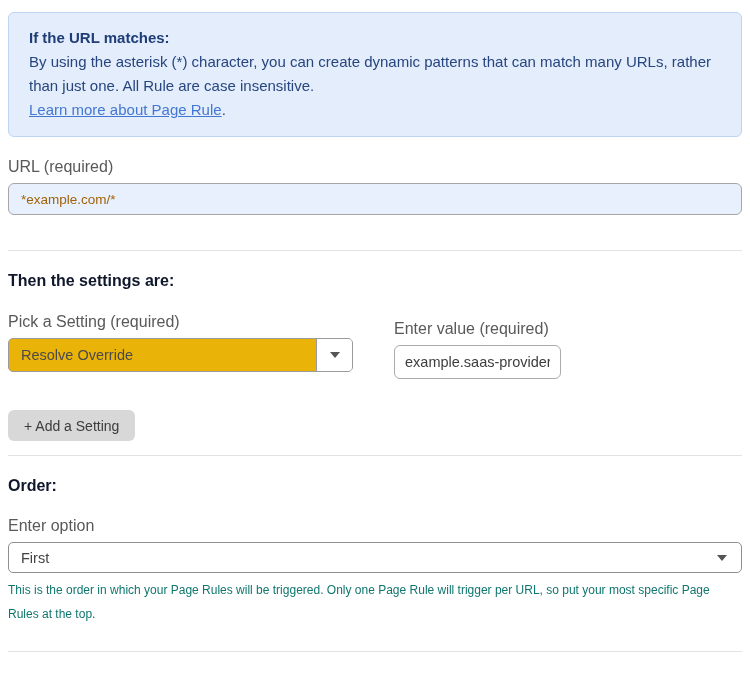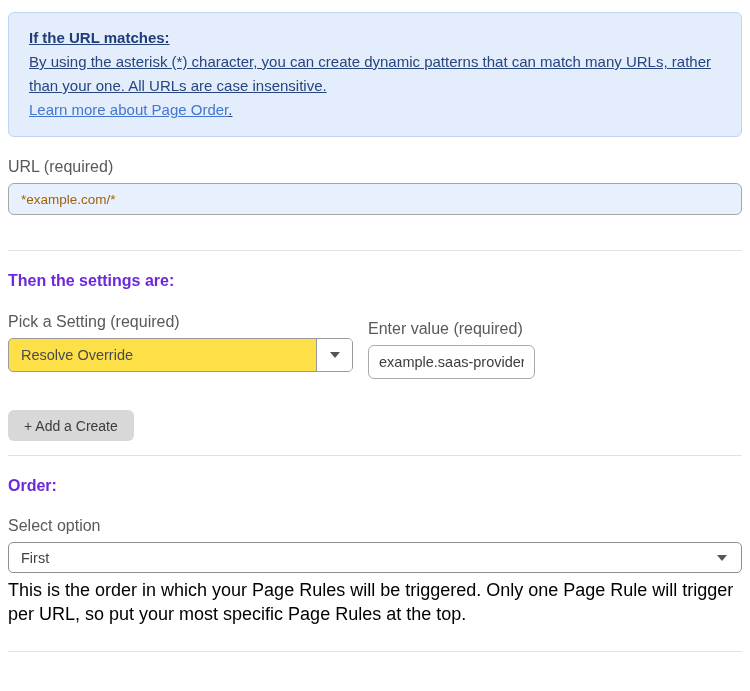--- a/index.html
+++ b/index.html
@@ -24,21 +24,20 @@
   
   .info-box {
     background: #e3edfb;
     border: 1px solid #bed5f2;
     border-radius: 6px;
     padding: 13px 20px 14px 20px;
     font-size: 15px;
     line-height: 24px;
     color: #27457f;
     margin-bottom: 21px;
-    text-decoration: underline;
   }
   .info-heading { font-weight: 700; color: #1f3d78; }
   .info-link {
     color: #4377d2;
     text-decoration: underline;
     cursor: pointer;
   }
 
   
   .field-label {
@@ -66,40 +65,41 @@
     border-top: 1px solid #e2e2e2;
     margin: 0;
   }
   .divider-1 { margin-top: 35px; }
   .divider-2 { margin-top: 14px; }
   .divider-3 { margin-top: 25px; }
 
   .section-heading {
     font-size: 16px;
     font-weight: 700;
-    color: #6d28d9;
+    color: #0f172a;
     margin-top: 21px;
   }
 
   
   .settings-row {
     display: flex;
     margin-top: 23px;
+    gap: 26px;
   }
   .col-setting { width: 345px; margin-right: 15px; }
   .col-value { margin-top: 7px; }
 
   .select-grouped {
     display: flex;
     align-items: stretch;
     width: 345px;
     height: 34px;
     border: 1px solid #9a9a9a;
     border-radius: 5px;
-    background: #fde047;
+    background: #eab308;
     cursor: pointer;
     overflow: hidden;
   }
   .select-grouped .select-text {
     flex: 1;
     display: flex;
     align-items: center;
     padding: 0 12px;
     font-size: 14.5px;
     color: #4a4a4a;
@@ -169,36 +169,36 @@
     padding: 0 12px;
     font-size: 14.5px;
     color: #434343;
     cursor: pointer;
     margin-top: 0;
   }
   .select-plain .tri { position: absolute; right: 14px; top: 12px; }
 
   .help-text {
     margin-top: 5px;
-    font-size: 18px;
+    font-size: 12px;
     line-height: 24px;
-    color: #000000;
+    color: #0f766e;
     max-width: 740px;
   }
 </style>
 </head>
 <body>
 
 <div class="container">
 
 
   <div class="info-box">
     <div class="info-heading">If the URL matches:</div>
-    <div class="info-body">By using the asterisk (*) character, you can create dynamic patterns that can match many URLs, rather than your one. All URLs are case insensitive.</div>
-    <div><a class="info-link">Learn more about Page Order</a><span>.</span></div>
+    <div class="info-body">By using the asterisk (*) character, you can create dynamic patterns that can match many URLs, rather than just one. All Rule are case insensitive.</div>
+    <div><a class="info-link">Learn more about Page Rule</a><span>.</span></div>
   </div>
 
   <div class="field-label">URL (required)</div>
   <input type="text" class="url-input" value="*example.com/*" style="">
 
   <hr class="divider divider-1">
 
   <h2 class="section-heading">Then the settings are:</h2>
 
   <div class="settings-row">
@@ -210,27 +210,27 @@
             <span class="tri"></span>
           </span>
       </div>
     </div>
     <div class="col-value">
       <div class="field-label">Enter value (required)</div>
       <input type="text" class="value-input" value="example.saas-provider.c" style="">
     </div>
   </div>
 
-  <button class="btn btn-gray btn-add">+ Add a Create</button>
+  <button class="btn btn-gray btn-add">+ Add a Setting</button>
 
   <hr class="divider divider-2">
 
   <h2 class="section-heading">Order:</h2>
 
-  <div class="field-label" style="margin-top:22px;">Select option</div>
+  <div class="field-label" style="margin-top:22px;">Enter option</div>
   <div class="select-plain">
     <span>First</span>
     <span class="tri"></span>
   </div>
 
   <p class="help-text">This is the order in which your Page Rules will be triggered. Only one Page Rule will trigger per URL, so put your most specific Page Rules at the top.</p>
 
   <hr class="divider divider-3">
 
   

